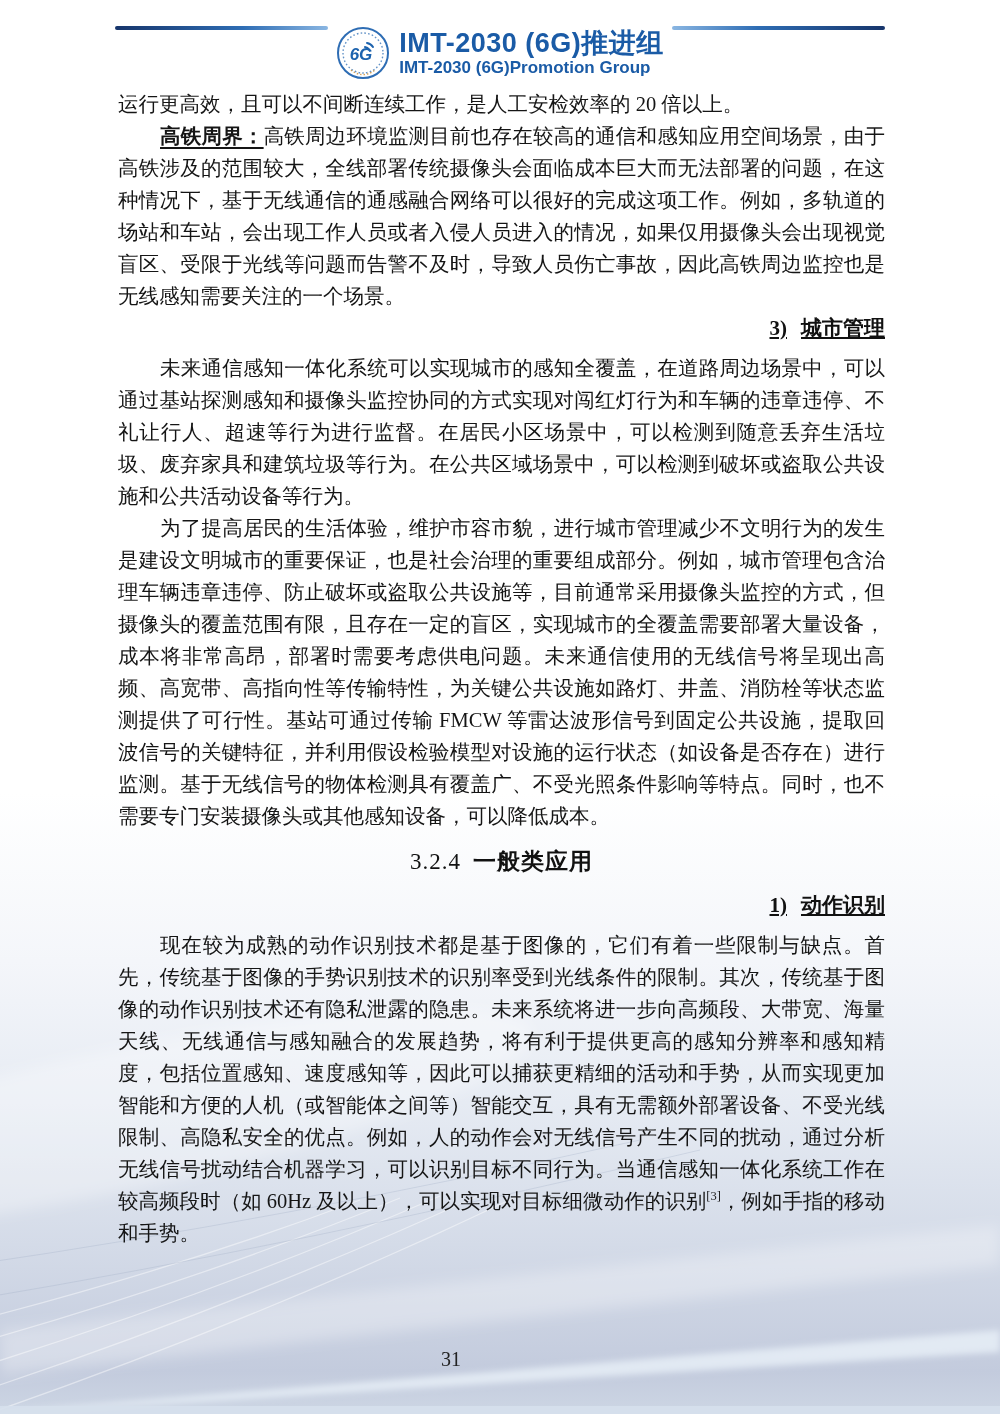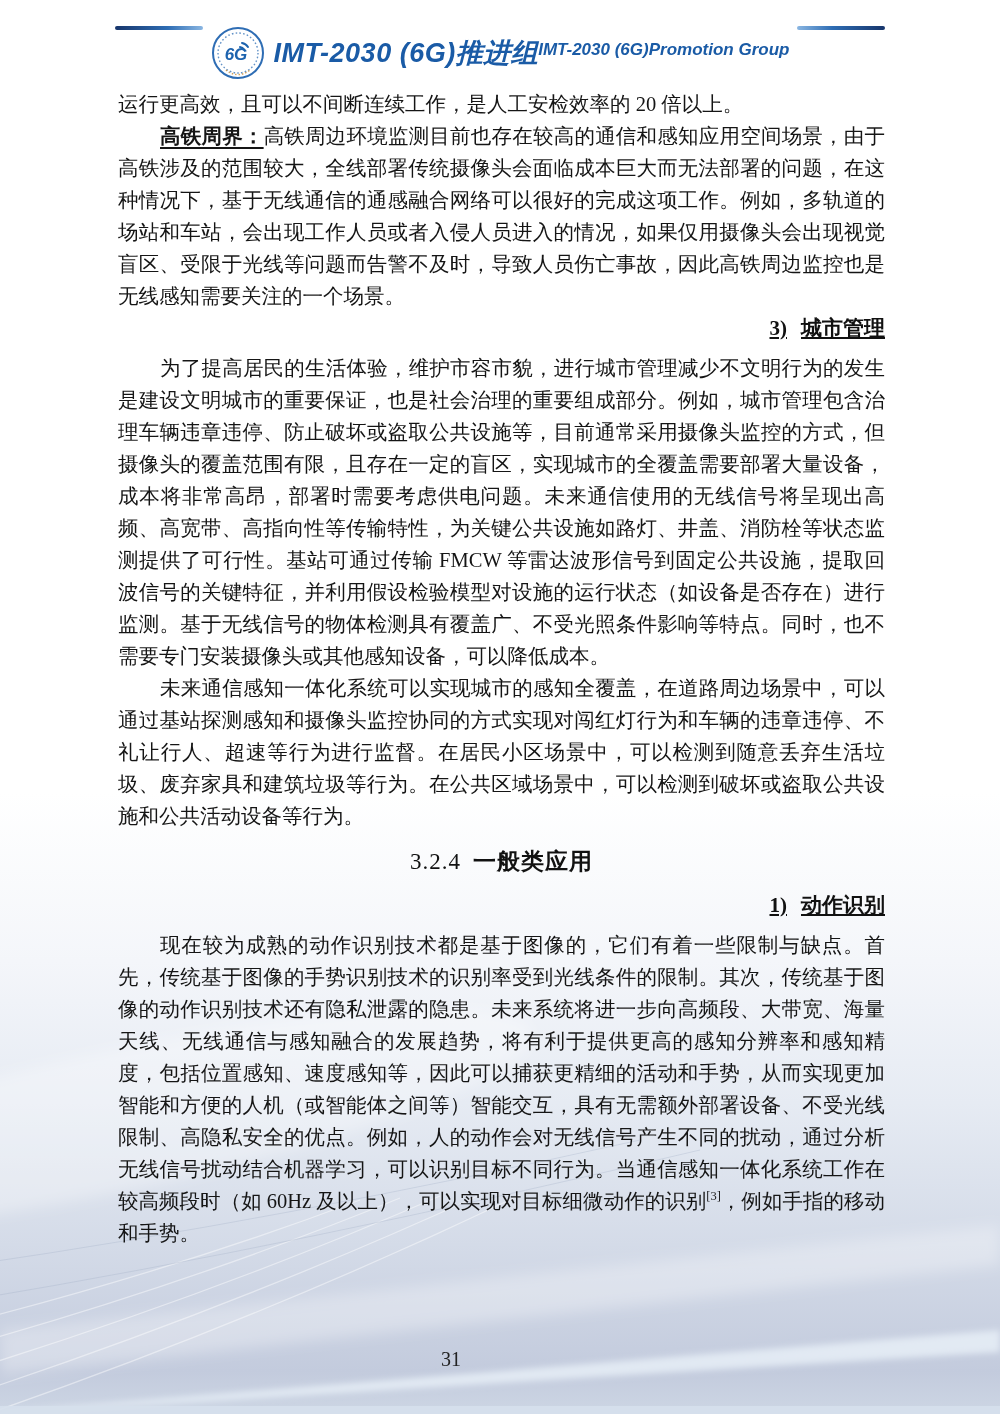--- a/index.html
+++ b/index.html
@@ -11,21 +11,21 @@
     color:#151515;
   }
   .bg-waves { position:absolute; left:0; top:0; width:1000px; height:1414px; pointer-events:none; }
 
   
   .header { position:absolute; top:26px; left:0; right:0; height:60px; display:flex; align-items:flex-start; }
   .rule { height:4px; flex:1; border-radius:2px; }
   .rule-left  { margin-left:115px; background:linear-gradient(90deg,#17356b 0%,#2e6db4 60%,#8ab6e2 100%); }
   .rule-right { margin-right:115px; background:linear-gradient(270deg,#17356b 0%,#2e6db4 60%,#8ab6e2 100%); }
   .logo-block { display:flex; align-items:center; gap:9px; padding:0 8px; }
-  .titles { display:flex; line-height:1.05;font-style:italic; }
+  .titles { display:flex; flex-direction:column; line-height:1.05; }
   .title-cn { font-family:"Liberation Sans","DejaVu Sans",sans-serif; font-weight:bold; font-size:27px; color:#1a5ba6; letter-spacing:0.5px; }
   .title-en { font-family:"Liberation Sans","DejaVu Sans",sans-serif; font-weight:bold; font-size:17px; color:#1a5ba6; margin-top:2px; }
 
   
   .content { position:absolute; top:88px; left:118px; width:767px; font-size:20.5px; line-height:32px; text-align:justify; }
   .para { margin:0; text-indent:2.05em; }
   .para.no-indent { text-indent:0; }
   .lead-bold { font-weight:bold; text-decoration:underline; text-underline-offset:4px; }
   .list-heading { margin:0 0 8px 0; padding-left:1.85em; font-size:21px; line-height:32px;
                   font-family:"Liberation Sans","DejaVu Sans",sans-serif; font-weight:bold; color:#111; text-align:right;text-decoration:underline; }
@@ -93,23 +93,23 @@
   </div>
 
   <div class="content">
 
     <p class="para no-indent">运行更高效，且可以不间断连续工作，是人工安检效率的 20 倍以上。</p>
 
     <p class="para"><span class="lead-bold">高铁周界：</span><span>高铁周边环境监测目前也存在较高的通信和感知应用空间场景，由于高铁涉及的范围较大，全线部署传统摄像头会面临成本巨大而无法部署的问题，在这种情况下，基于无线通信的通感融合网络可以很好的完成这项工作。例如，多轨道的场站和车站，会出现工作人员或者入侵人员进入的情况，如果仅用摄像头会出现视觉盲区、受限于光线等问题而告警不及时，导致人员伤亡事故，因此高铁周边监控也是无线感知需要关注的一个场景。</span></p>
 
     <h3 class="list-heading"><span class="h-num">3)</span><span class="h-label">城市管理</span></h3>
 
+    <p class="para">未来通信感知一体化系统可以实现城市的感知全覆盖，在道路周边场景中，可以通过基站探测感知和摄像头监控协同的方式实现对闯红灯行为和车辆的违章违停、不礼让行人、超速等行为进行监督。在居民小区场景中，可以检测到随意丢弃生活垃圾、废弃家具和建筑垃圾等行为。在公共区域场景中，可以检测到破坏或盗取公共设施和公共活动设备等行为。</p>
+
     <p class="para">为了提高居民的生活体验，维护市容市貌，进行城市管理减少不文明行为的发生是建设文明城市的重要保证，也是社会治理的重要组成部分。例如，城市管理包含治理车辆违章违停、防止破坏或盗取公共设施等，目前通常采用摄像头监控的方式，但摄像头的覆盖范围有限，且存在一定的盲区，实现城市的全覆盖需要部署大量设备，成本将非常高昂，部署时需要考虑供电问题。未来通信使用的无线信号将呈现出高频、高宽带、高指向性等传输特性，为关键公共设施如路灯、井盖、消防栓等状态监测提供了可行性。基站可通过传输 FMCW 等雷达波形信号到固定公共设施，提取回波信号的关键特征，并利用假设检验模型对设施的运行状态（如设备是否存在）进行监测。基于无线信号的物体检测具有覆盖广、不受光照条件影响等特点。同时，也不需要专门安装摄像头或其他感知设备，可以降低成本。</p>
-
-    <p class="para">未来通信感知一体化系统可以实现城市的感知全覆盖，在道路周边场景中，可以通过基站探测感知和摄像头监控协同的方式实现对闯红灯行为和车辆的违章违停、不礼让行人、超速等行为进行监督。在居民小区场景中，可以检测到随意丢弃生活垃圾、废弃家具和建筑垃圾等行为。在公共区域场景中，可以检测到破坏或盗取公共设施和公共活动设备等行为。</p>
 
     <h2 class="section-heading"><span class="sec-num">3.2.4</span><span class="sec-label">一般类应用</span></h2>
 
 
     <h3 class="list-heading"><span class="h-num">1)</span><span class="h-label">动作识别</span></h3>
 
     <p class="para"><span>现在较为成熟的动作识别技术都是基于图像的，它们有着一些限制与缺点。首先，传统基于图像的手势识别技术的识别率受到光线条件的限制。其次，传统基于图像的动作识别技术还有隐私泄露的隐患。未来系统将进一步向高频段、大带宽、海量天线、无线通信与感知融合的发展趋势，将有利于提供更高的感知分辨率和感知精度，包括位置感知、速度感知等，因此可以捕获更精细的活动和手势，从而实现更加智能和方便的人机（或智能体之间等）智能交互，具有无需额外部署设备、不受光线限制、高隐私安全的优点。例如，人的动作会对无线信号产生不同的扰动，通过分析无线信号扰动结合机器学习，可以识别目标不同行为。当通信感知一体化系统工作在较高频段时（如 60Hz 及以上），可以实现对目标细微动作的识别</span><sup class="cite">[3]</sup><span>，例如手指的移动和手势。</span></p>
 
   </div>
 

